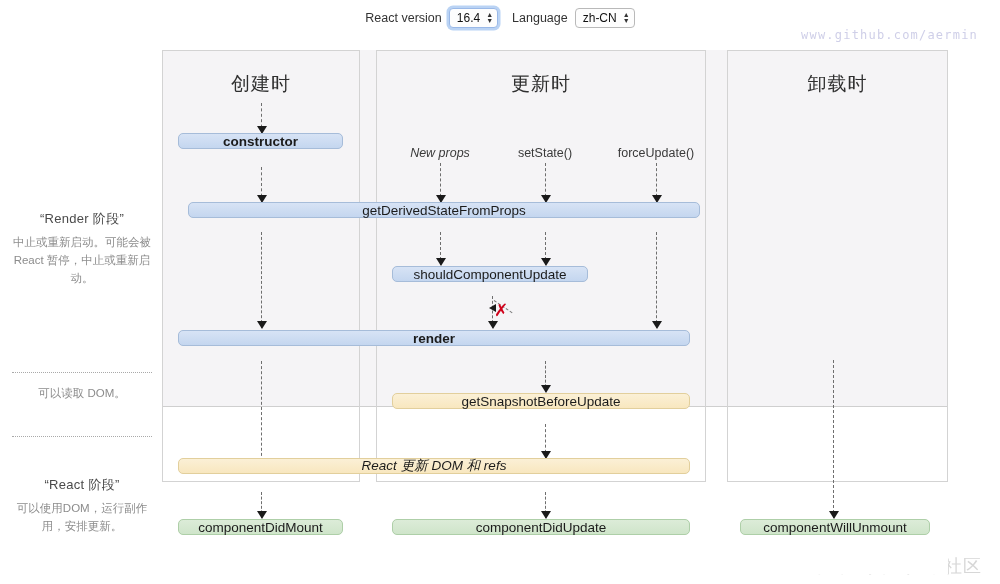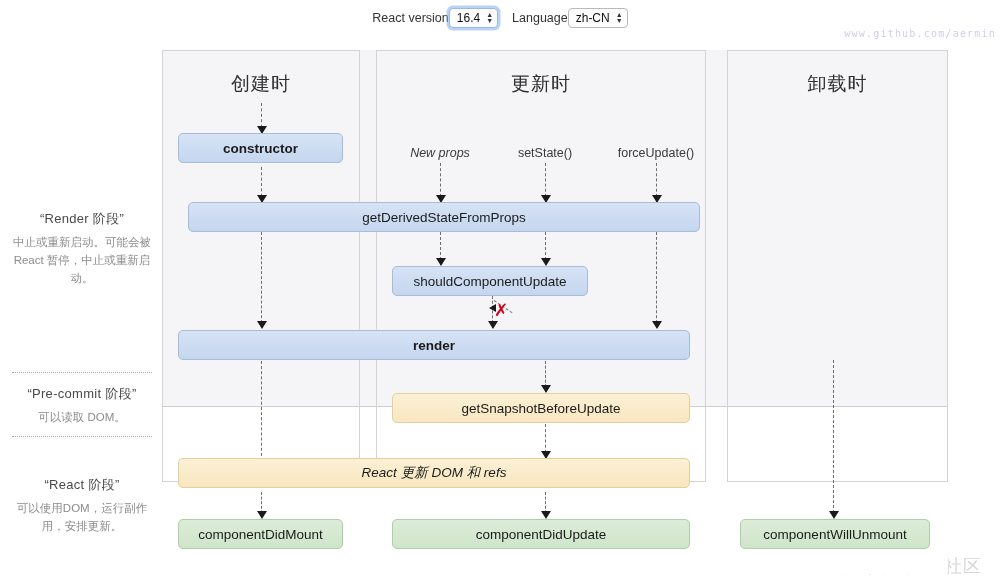--- a/index.html
+++ b/index.html
@@ -11,41 +11,41 @@
     overflow: hidden;
   }
   #root { position: relative; width: 1000px; height: 584px; }
 
   
   .controls {
     position: absolute; top: 8px; left: 0; width: 1000px;
     display: flex; justify-content: center; align-items: center; gap: 14px;
     font-size: 12.5px; color: #2b2b2b;
   }
-  .ctl-group { display: flex; align-items: center; gap: 0; }
+  .ctl-group { display: flex; align-items: center; gap: 7px; }
   .ctl-label { color: #333; font-size: 12.5px; }
   .select-box {
     display: inline-flex; align-items: center; gap: 6px;
     height: 20px; padding: 0 4px 0 7px;
     border-radius: 4px; background: #fdfdfd;
     font-size: 12px; color: #111; line-height: 20px;
   }
   .select-box.focused {
     border: 1px solid #9ab9e8;
     box-shadow: 0 0 0 2.5px rgba(130,175,235,0.55);
   }
   .select-box.plain { border: 1px solid #b9b9b9; }
   .spin { display: inline-flex; flex-direction: column; line-height: 0; }
   .spin span { font-size: 7px; color: #333; line-height: 6px; }
 
   
   .wm-top {
-    position: absolute; top: 28px; right: 4px;
+    position: absolute; top: 28px; right: 22px;
     font-family: "DejaVu Sans Mono", "Liberation Mono", monospace;
-    font-size: 10px; letter-spacing: 1.2px;
+    font-size: 12px; letter-spacing: 1.2px;
     color: #cfcfe8;
   }
   .wm-bottom {
     position: absolute; bottom: 6px; right: 18px;
     font-size: 18px; color: #d7d7d7; letter-spacing: 1px;
   }
 
   
   .band {
     position: absolute; left: 162px; width: 786px;
@@ -83,21 +83,21 @@
   .phase-desc {
     font-size: 11.5px; color: #8c8c8c; line-height: 1.55;
   }
   .dots {
     position: absolute; left: 12px; width: 140px; height: 0;
     border-top: 1.5px dotted #a9a9a9;
   }
 
   
   .box {
-    position: absolute; height: 30px; border-radius: 5px;
+    position: absolute; height: 16px; border-radius: 5px;
     display: flex; align-items: center; justify-content: center;
     font-size: 13.5px; color: #1b1b1b; white-space: nowrap;
   }
   .box.blue   { background: #cddcf2; border: 1px solid #a6bcd9; }
   .box.yellow { background: #faeccb; border: 1px solid #e2cf9c;
                 background-image: linear-gradient(#fbf0d6,#f8e7bf); }
   .box.green  { background: #d6e8d2; border: 1px solid #aecfa8; }
   .box.blue   { background-image: linear-gradient(#d7e3f5,#c4d6ef); }
   .box.green  { background-image: linear-gradient(#dcecd8,#cfe5ca); }
   .box.bold   { font-weight: bold; }
@@ -187,21 +187,20 @@
     <div class="col-title">卸载时</div>
   </div>
 
   <div class="phase" style="top:210px;">
     <div class="phase-title">“Render 阶段”</div>
     <div class="phase-desc">中止或重新启动。可能会被 React 暂停，中止或重新启动。</div>
   </div>
 
   <div class="dots" style="top:372px;"></div>
   <div class="phase" style="top:385px;">
-    <div class="phase-title">“Pre-commit 阶段”</div>
     <div class="phase-desc">可以读取 DOM。</div>
   </div>
   <div class="dots" style="top:436px;"></div>
 
   <div class="phase" style="top:476px;">
     <div class="phase-title">“React 阶段”</div>
     <div class="phase-desc">可以使用DOM，运行副作用，安排更新。</div>
   </div>
 
   <div class="conn" style="left:261px; top:103px; height:30px;">

